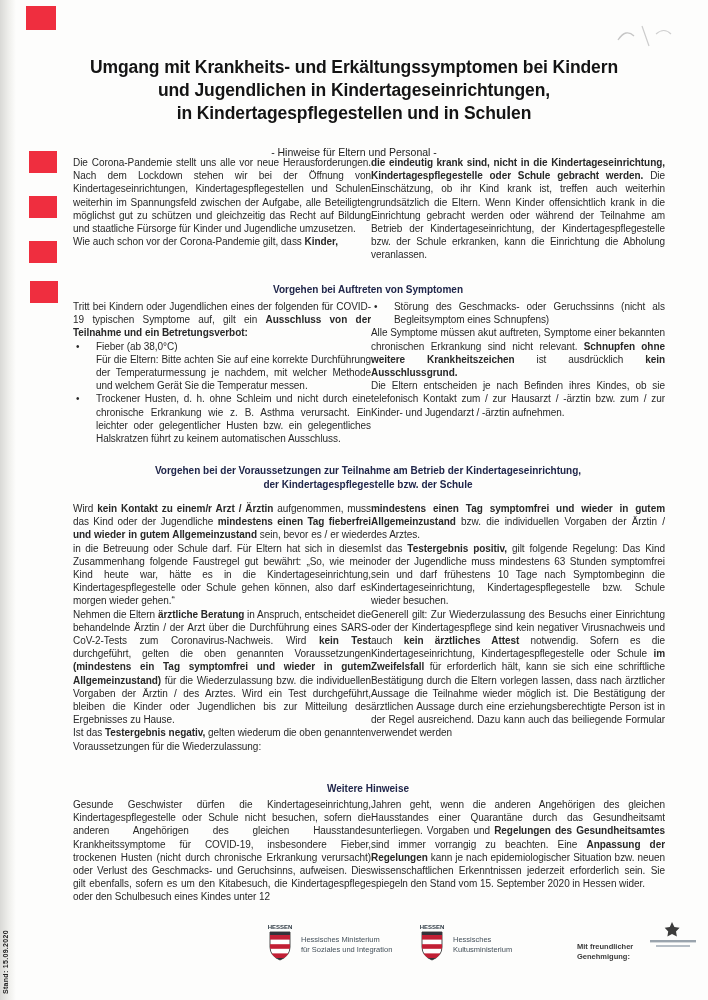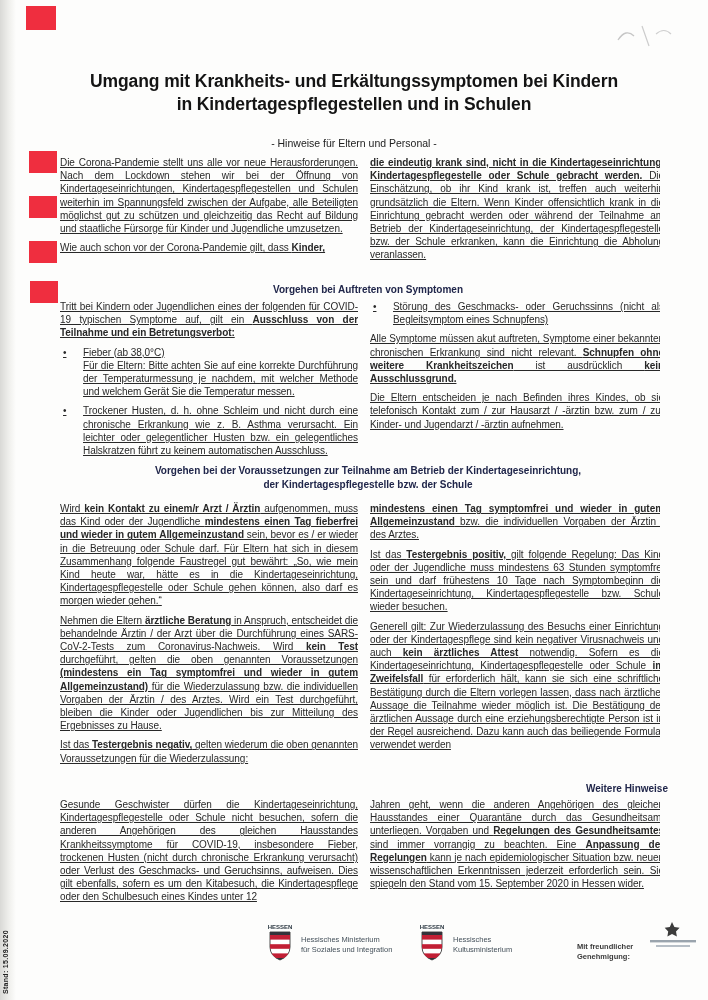--- a/index.html
+++ b/index.html
@@ -12,36 +12,36 @@
   .stamp-sq{position:absolute;width:28px;height:22px;background:#ef2e3f;}
   .sq1{left:26px;top:6px;width:30px;height:24px;}
   .sq2{left:29px;top:151px;}
   .sq3{left:29px;top:196px;}
   .sq4{left:29px;top:241px;}
   .sq5{left:30px;top:281px;}
   .side-stamp{position:absolute;left:2px;top:912px;height:82px;
     writing-mode:vertical-rl;transform:rotate(180deg);
     font-size:7px;font-weight:bold;color:#222;letter-spacing:.3px;}
   .hand-mark{position:absolute;left:608px;top:16px;}
-  .doc-header{position:absolute;left:0;top:70px;width:708px;text-align:center;}
+  .doc-header{position:absolute;left:0;top:56px;width:708px;text-align:center;}
   .title-line{font-size:17.5px;font-weight:bold;line-height:23px;color:#141414;letter-spacing:-.1px;}
   .subtitle{margin-top:21px;font-size:10.5px;color:#222;}
   .sec-heading{position:absolute;left:68px;width:600px;text-align:center;
     font-size:10px;font-weight:bold;color:#20264a;line-height:13.6px;white-space:pre-line;}
   .h-symptoms{top:283px;}
   .h-readmission{top:464px;}
-  .h-further{top:782px;text-align:right;}
-  .body-block{position:absolute;left:60px;width:600px;display:grid;
-    grid-template-columns:298px 294px;column-gap:12px;overflow:hidden;text-decoration:underline;}
+  .h-further{top:782px;}
+  .body-block{position:absolute;left:73px;width:600px;display:grid;
+    grid-template-columns:298px 294px;column-gap:0;overflow:hidden;}
   .b-intro{top:156px;height:127px;}
   .b-symptoms{top:300px;height:163px;}
   .b-readmission{top:502px;height:279px;}
   .b-further{top:798px;height:122px;}
   .col{font-size:10px;line-height:13.2px;text-align:justify;letter-spacing:-.05px;}
-  .para + .para{margin-top:6px;}
+  .para + .para{}
   .para.bullet{display:flex;text-align:justify;}
   .marker{flex:0 0 20px;padding-left:3px;}
   .bcontent{flex:1;}
   .b{font-weight:700;}
   .doc-footer{position:absolute;left:0;top:918px;width:708px;height:82px;margin-left:28px;}
   .crest{position:absolute;top:3px;}
   .crest1{left:237px;}
   .crest2{left:389px;}
   .ministry-label{position:absolute;top:17px;font-size:7.5px;line-height:9.5px;
     color:#44505a;white-space:pre-line;text-align:left;}
@@ -67,20 +67,21 @@
   <div class="side-stamp">Stand: 15.09.2020</div>
 
   <svg class="hand-mark" width="72" height="42" viewBox="0 0 72 42">
     <path d="M10 24 q8 -12 16 -4" fill="none" stroke="#c6c6c6" stroke-width="1.3"></path>
     <path d="M34 10 l7 20" fill="none" stroke="#cccccc" stroke-width="1.2"></path>
     <path d="M48 18 q8 -7 15 0" fill="none" stroke="#cfcfcf" stroke-width="1.1"></path>
   </svg>
 
   <div class="doc-header">
     <div class="title-line">Umgang mit Krankheits- und Erkältungssymptomen bei Kindern</div>
+    <div class="title-line">und Jugendlichen in Kindertageseinrichtungen,</div>
     <div class="title-line">in Kindertagespflegestellen und in Schulen</div>
     <div class="subtitle">- Hinweise für Eltern und Personal -</div>
   </div>
 
   <div class="body-block b-intro">
     <div class="col">
         <div class="para"><span>Die Corona-Pandemie stellt uns alle vor neue Herausforderungen. Nach dem Lockdown stehen wir bei der Öffnung von Kindertageseinrichtungen, Kindertagespflegestellen und Schulen weiterhin im Spannungsfeld zwischen der Aufgabe, alle Beteiligten möglichst gut zu schützen und gleichzeitig das Recht auf Bildung und staatliche Fürsorge für Kinder und Jugendliche umzusetzen.</span></div>
         <div class="para"><span>Wie auch schon vor der Corona-Pandemie gilt, dass </span><span class="b">Kinder,</span></div>
       </div>
     <div class="col">

